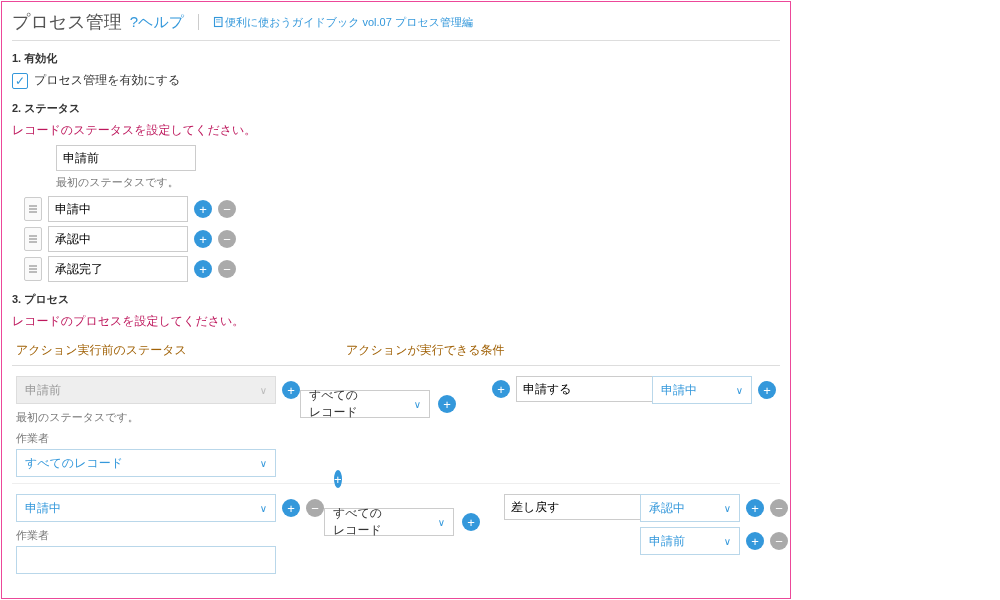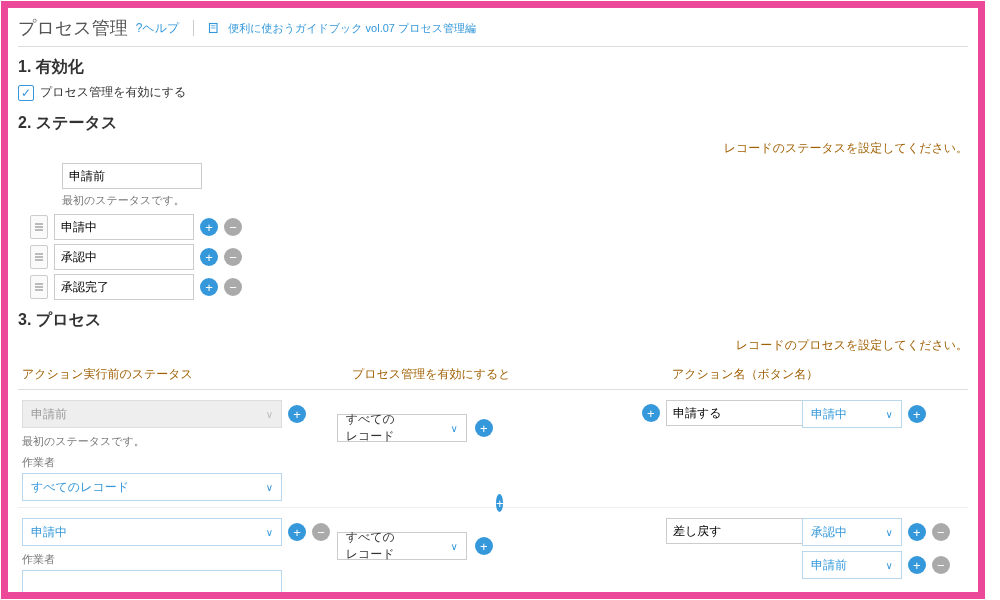--- a/index.html
+++ b/index.html
@@ -1,29 +1,29 @@
 <!DOCTYPE html>
 <html><head>
 <meta charset="utf-8">
 <style>
   * { box-sizing: border-box; margin: 0; padding: 0; }
   body { font-family: "Meiryo", "Hiragino Kaku Gothic Pro", sans-serif; font-size: 12px; color: #333; background: #fff; }
-  .page { border: 7px solid #ec4899; width: 984px; height: 598px; margin: 1px; overflow: hidden; padding: 8px 10px; }
+  .page { border: 1px solid #ec4899; width: 790px; height: 598px; margin: 1px; overflow: hidden; padding: 8px 10px; }
   .header-row { display: flex; align-items: center; gap: 8px; margin-bottom: 4px; }
   .page-title { font-size: 18px; font-weight: normal; color: #555; }
-  .help-link { color: #3498db; font-size: 12px; text-decoration: none; }
+  .help-link { color: #3498db; font-size: 15px; text-decoration: none; }
   .divider-v { width:1px; height:16px; background:#ccc; margin:0 6px; }
-  .guide-link { color: #3498db; font-size: 11px; display:flex; align-items:center; gap:8px; text-decoration:none;}
+  .guide-link { color: #3498db; font-size: 11px; display:flex; align-items:center; gap:0; text-decoration:none;}
   .book-icon { width:12px; height:12px; display:inline-block; }
   .desc { font-size: 12px; color:#555; line-height:1.6; margin-bottom:10px;}
   hr.sep { border:none; border-top:1px solid #ddd; margin: 6px 0 10px 0;}
-  .section-h { font-size:16px; font-weight:bold; margin: 6px 0; }
+  .section-h { font-size:11px; font-weight:bold; margin: 6px 0; }
   .chk-row { display:flex; align-items:center; gap:6px; margin-bottom:12px;}
   .chk { width:16px; height:16px; border:1px solid #3498db; display:flex; align-items:center; justify-content:center; color:#3498db; font-size:12px; border-radius:2px;}
-  .sub-desc { font-size:12px; color:#a16207; margin-bottom:6px;text-align:right;}
+  .sub-desc { font-size:12px; color:#be185d; margin-bottom:6px;}
   .status-row { display:flex; align-items:center; gap:6px; margin: 4px 0 4px 12px;}
   .drag-handle { width:18px; height:24px; border:1px solid #ccc; border-radius:2px; display:flex; flex-direction:column; align-items:center; justify-content:center; gap:1px; background:#fafafa;}
   .dh-line { width:8px; height:2px; background:#bbb;}
   .text-input { height:26px; border:1px solid #ccc; padding: 0 6px; font-size:12px; width:140px; background:#fff;}
   .text-input.readonly { background:#fff; }
   .icon-btn { width:18px; height:18px; border-radius:50%; display:flex; align-items:center; justify-content:center; color:#fff; font-size:13px; cursor:pointer;}
   .icon-btn.add { background:#3498db; }
   .icon-btn.remove { background:#aaa; }
   .note { font-size:11px; color:#777; margin:3px 0 6px 44px;}
   .note.left { margin-left: 12px; }
@@ -116,22 +116,21 @@
     <span class="icon-btn add">+</span>
     <span class="icon-btn remove">−</span>
   </div>
 
   <div class="section-h" style="margin-top:10px">3. プロセス</div>
   <div class="sub-desc">レコードのプロセスを設定してください。</div>
 
   <div class="proc-table">
     <div class="proc-head">
       <div class="col1">アクション実行前のステータス</div>
-      <div class="col2">プロセス管理を有効にすると</div>
-      <div class="col3">アクション名（ボタン名）</div>
+      <div class="col2">アクションが実行できる条件</div>
     </div>
 
     <div class="proc-row">
       <div class="col1">
         <div class="inline-row">
           <div class="select-box disabled col1-stack">
             <span>申請前</span>
               <span class="chevron gray">∨</span>
           </div>
           <span class="icon-btn add">+</span>

